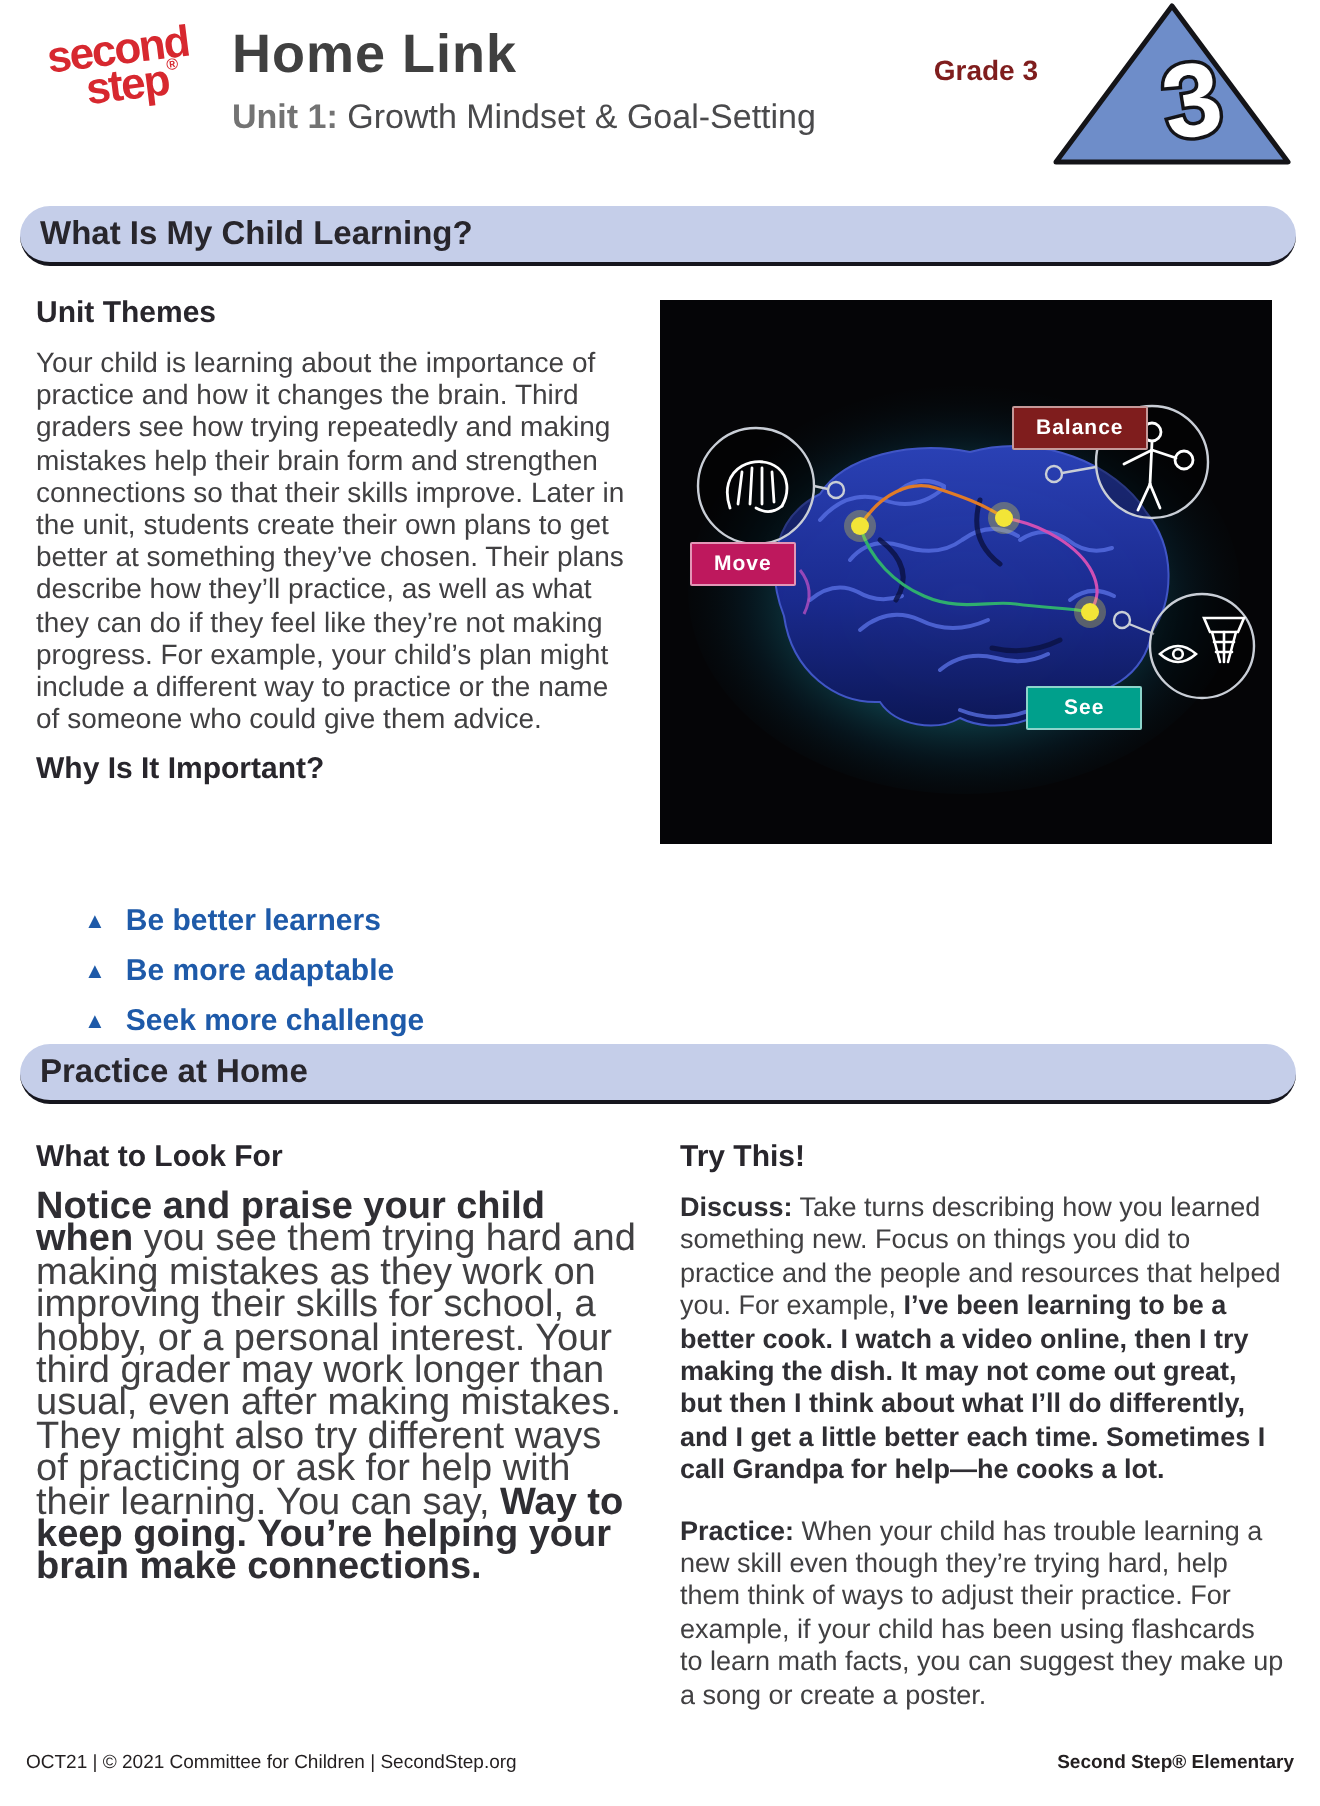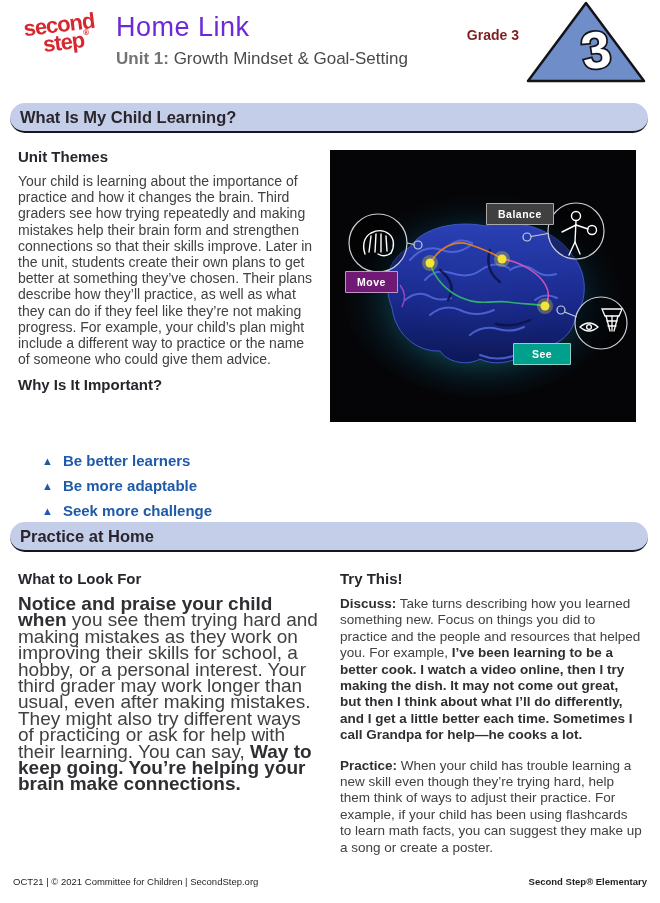--- a/index.html
+++ b/index.html
@@ -11,21 +11,21 @@
   .logo{
     position:absolute;left:14px;top:14px;width:92px;
     transform:rotate(-7deg);color:#D7282F;font-weight:bold;line-height:1;
     text-align:center;
   }
   .logo .l1{display:block;font-size:22px;letter-spacing:-1px;}
   .logo .l2{display:block;font-size:22px;letter-spacing:-1px;margin-top:-4px;margin-left:10px;}
   .logo .reg{font-size:8px;vertical-align:top;}
   .title-block{position:absolute;left:116px;top:12px;}
   .title-block h1{
-    margin:0;font-size:27px;font-weight:normal;color:#6d28d9;letter-spacing:.5px;
+    margin:0;font-size:27px;font-weight:bold;color:#404040;letter-spacing:.5px;
   }
   .subtitle{margin:6px 0 0 0;font-size:17px;color:#4A4A4C;}
   .subtitle b{color:#737373;}
   .grade-block{position:absolute;top:0;right:12px;display:flex;align-items:center;}
   .grade-label{font-size:14px;font-weight:bold;color:#7f1d1d;margin-right:5px;margin-top:-14px;}
   
   .banner{
     position:absolute;left:10px;width:638px;height:28px;background:#C5CEE9;
     border-bottom:2px solid #16161E;
     border-radius:15px;
@@ -53,22 +53,22 @@
   .para-look{left:18px;top:596px;width:302px;}
   .col-right{position:absolute;left:340px;top:596px;width:302px;}
   .col-right p{margin:0 0 14px 0;font-size:13.5px;line-height:16.4px;}
   .para-look b,.col-right b{color:#2F2E33;}
   
   .brain-figure{position:absolute;left:330px;top:150px;width:306px;height:272px;background:#050507;}
   .tag{
     position:absolute;color:#fff;font-size:10.5px;font-weight:bold;letter-spacing:.5px;
     padding:4px 11px;border:1px solid rgba(255,255,255,.55);border-radius:1px;
   }
-  .tag-balance{left:156px;top:53px;background:#404040;}
-  .tag-move{left:15px;top:121px;background:#701a75;}
+  .tag-balance{left:176px;top:53px;background:#7f1d1d;}
+  .tag-move{left:15px;top:121px;background:#be185d;}
   .tag-see{left:183px;top:193px;background:#00A08C;padding:4px 18px;}
   
   .footer-left{position:absolute;left:13px;top:876px;font-size:9.5px;color:#231F20;}
   .footer-right{position:absolute;right:13px;top:876px;font-size:9.5px;font-weight:bold;color:#231F20;}
 </style>
 </head>
 <body>
 
 <div class="page">
 

